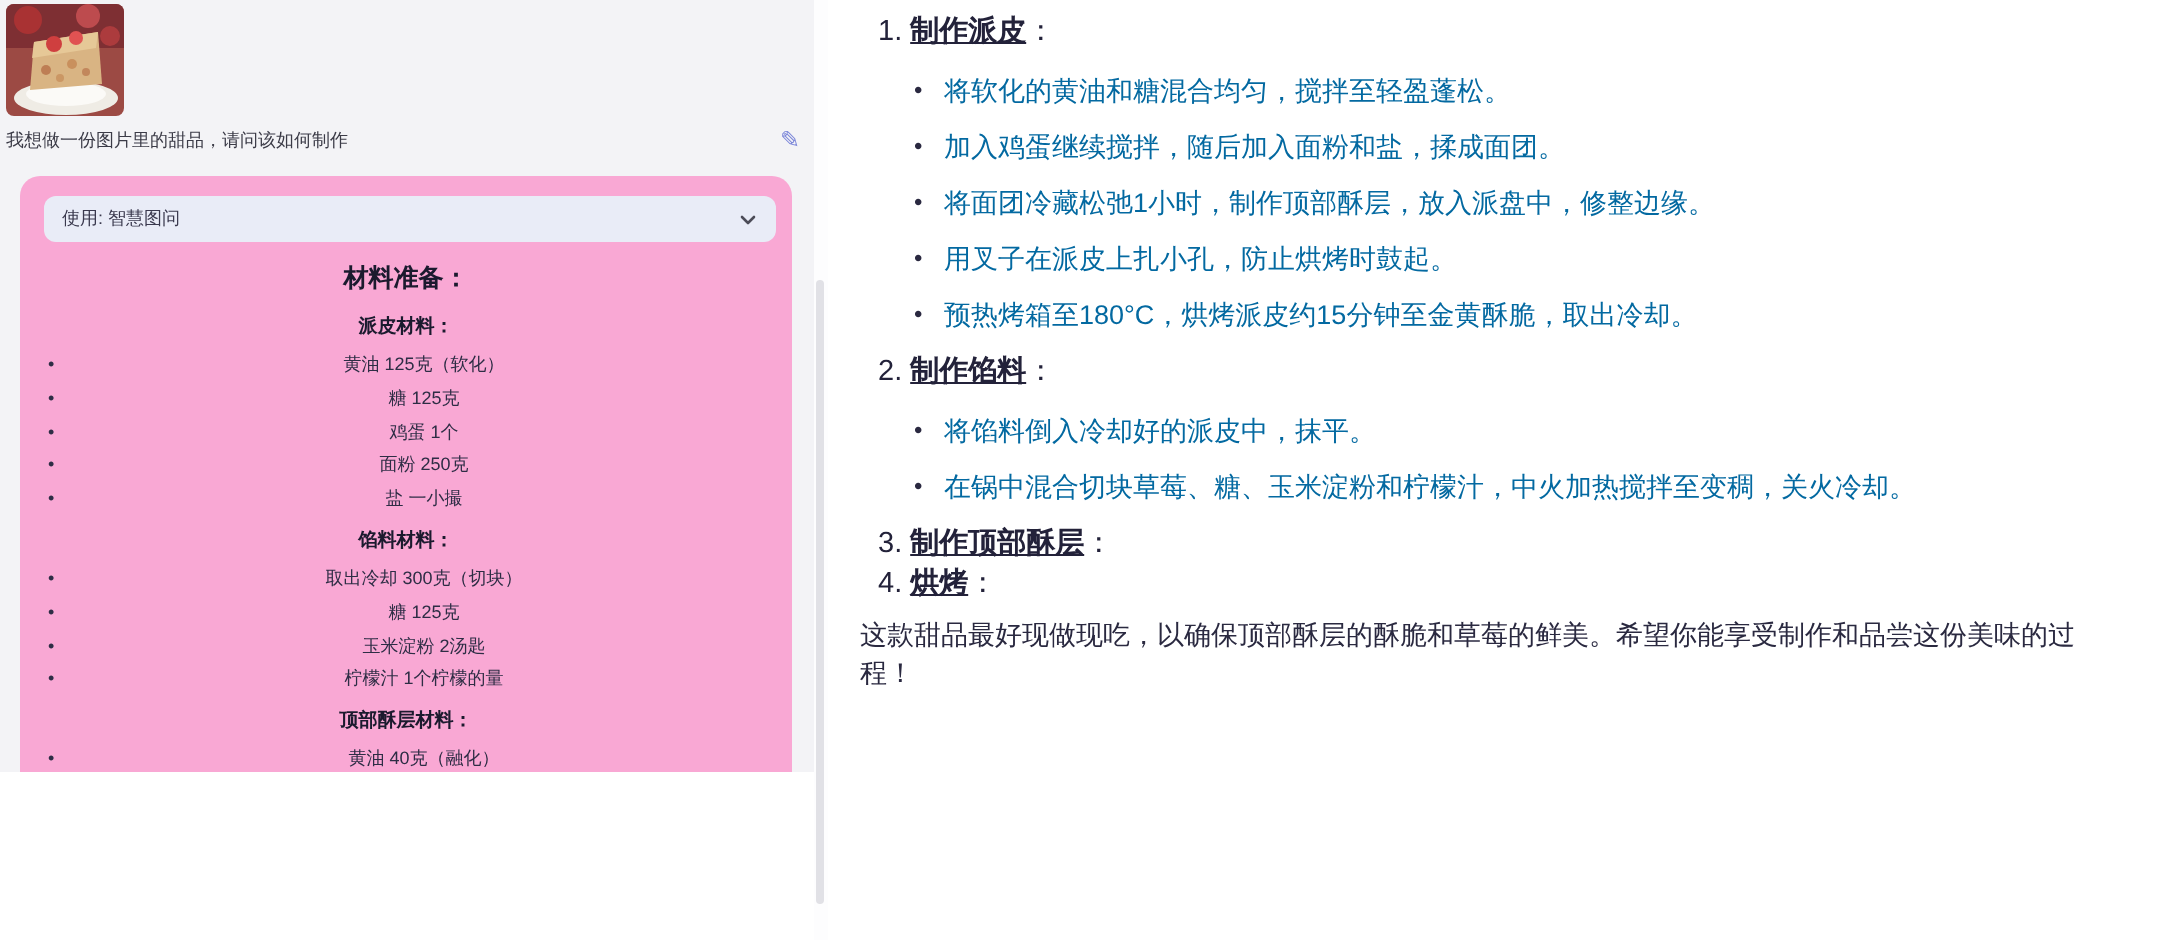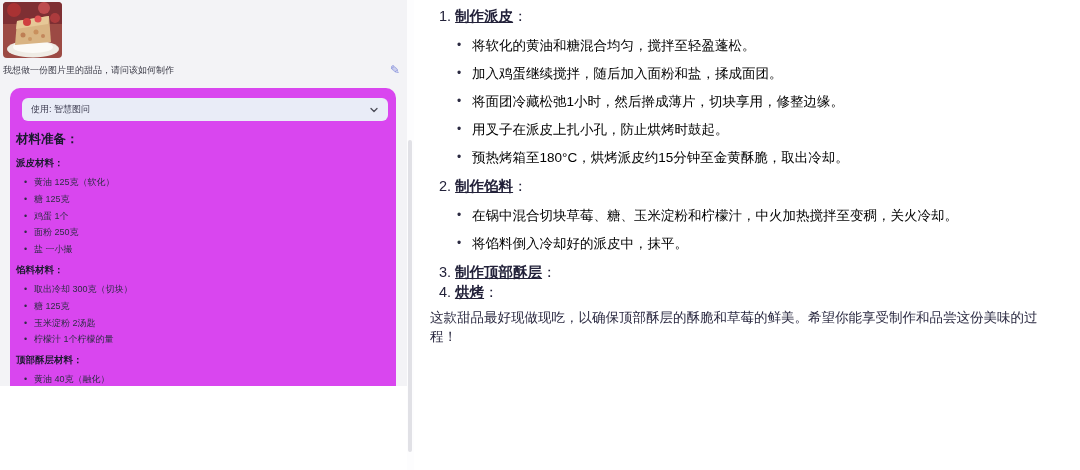--- a/index.html
+++ b/index.html
@@ -8,22 +8,22 @@
   .app { display: flex; width: 1080px; height: 470px; }
 
   
   .left-panel { position: relative; flex: 0 0 407px; width: 407px; height: 386px; background: #f3f3f6; }
   .photo-thumb { width: 59px; height: 56px; margin: 2px 0 4px 3px; border-radius: 4px; overflow: hidden; cursor: pointer; }
   .photo-thumb svg { display: block; width: 59px; height: 56px; }
   .user-row { display: flex; align-items: flex-start; justify-content: space-between; padding: 2px 4px 0 3px; }
   .user-msg { font-size: 9px; color: #3b3b47; line-height: 1.4; }
   .edit-icon { color: #7b86d9; font-size: 12px; line-height: 12px; margin-right: 3px; cursor: pointer; font-style: italic; }
 
-  .answer-card { position: absolute; top: 88px; left: 10px; right: 11px; bottom: 0; background: #d946ef;
-                 border-radius: 10px 10px 0 0; padding: 10px 6px 0 6px; overflow: hidden; }
+  .answer-card { position: absolute; top: 88px; left: 10px; right: 11px; bottom: 0; background: #f9a8d4;
+                 border-radius: 10px 10px 0 0; padding: 10px 6px 0 6px; overflow: hidden; text-align: center; }
   .tool-box { margin: 0 2px 10px 6px; background: #e9ecf7; border-radius: 6px; height: 23px;
               display: flex; align-items: center; justify-content: space-between; padding: 0 9px; cursor: pointer; }
   .tool-label { font-size: 9px; color: #3a394e; }
   .chevron { display: flex; align-items: center; }
   .chevron svg { width: 10px; height: 10px; }
 
   .intro { margin: 0 2px 8px 0; font-size: 9px; color: #2e2d45; line-height: 1.5; }
   .section-heading { margin: 10px 0 8px; font-size: 12.5px; font-weight: 700; color: #1b1a2e; }
   .group-title { margin: 9px 0 7px; font-size: 9.5px; font-weight: 700; color: #1b1a2e; }
   .mat-list { list-style: none; margin: 0; padding: 0 0 0 8px; }
@@ -36,21 +36,21 @@
 
   
   .right-panel { flex: 1 1 auto; background: #ffffff; padding: 6px 24px 0 16px; overflow: hidden; }
   .steps-ol { list-style: none; margin: 0; padding: 0 0 0 9px; }
   .step-head { margin: 2px 0 0; font-size: 14.5px; line-height: 20px; color: #23223a; }
   .step-head:first-child { margin-top: 0; }
   .step-num { font-weight: 400; margin-right: 4px; }
   .step-title { font-weight: 700; text-decoration: underline; }
   .step-colon { font-weight: 400; }
   .step-list { list-style: none; margin: 10px 0 0; padding: 0 0 0 18px; }
-  .step-list li { position: relative; padding-left: 15px; font-size: 13.5px; line-height: 19px; color: #000000; margin-bottom: 9px; }
+  .step-list li { position: relative; padding-left: 15px; font-size: 13.5px; line-height: 19px; color: #0369a1; margin-bottom: 9px; }
   .step-list li::before { content: "•"; position: absolute; left: 0; top: 0; color: #2a2940; font-size: 12px; }
   .closing { margin-top: 6px; font-size: 13.5px; line-height: 19px; color: #2a2940; }
 </style>
 </head>
 <body>
 
 <div class="app">
 
   <aside class="left-panel">
 
@@ -124,30 +124,30 @@
     <div class="scroll-thumb"></div>
   </div>
 
   <main class="right-panel">
     <ol class="steps-ol" id="steps-list">
         <li>
           <div class="step-head"><span class="step-num">1.</span><span class="step-title">制作派皮</span><span class="step-colon">：</span></div>
           <ul class="step-list">
             <li>将软化的黄油和糖混合均匀，搅拌至轻盈蓬松。</li>
             <li>加入鸡蛋继续搅拌，随后加入面粉和盐，揉成面团。</li>
-            <li>将面团冷藏松弛1小时，然后擀成薄片，切块享用，修整边缘。</li>
+            <li>将面团冷藏松弛1小时，制作顶部酥层，放入派盘中，修整边缘。</li>
             <li>用叉子在派皮上扎小孔，防止烘烤时鼓起。</li>
             <li>预热烤箱至180°C，烘烤派皮约15分钟至金黄酥脆，取出冷却。</li>
           </ul>
         </li>
         <li>
           <div class="step-head"><span class="step-num">2.</span><span class="step-title">制作馅料</span><span class="step-colon">：</span></div>
           <ul class="step-list">
+            <li>将馅料倒入冷却好的派皮中，抹平。</li>
             <li>在锅中混合切块草莓、糖、玉米淀粉和柠檬汁，中火加热搅拌至变稠，关火冷却。</li>
-            <li>将馅料倒入冷却好的派皮中，抹平。</li>
           </ul>
         </li>
         <li>
           <div class="step-head"><span class="step-num">3.</span><span class="step-title">制作顶部酥层</span><span class="step-colon">：</span></div>
         </li>
         <li>
           <div class="step-head"><span class="step-num">4.</span><span class="step-title">烘烤</span><span class="step-colon">：</span></div>
         </li>
       </ol>
     <p class="closing">这款甜品最好现做现吃，以确保顶部酥层的酥脆和草莓的鲜美。希望你能享受制作和品尝这份美味的过程！</p>

